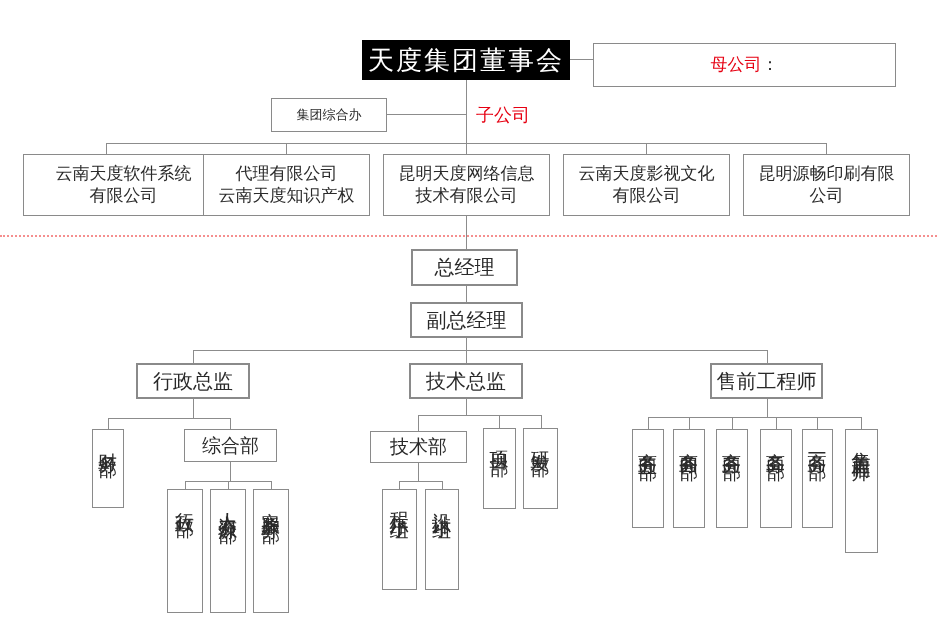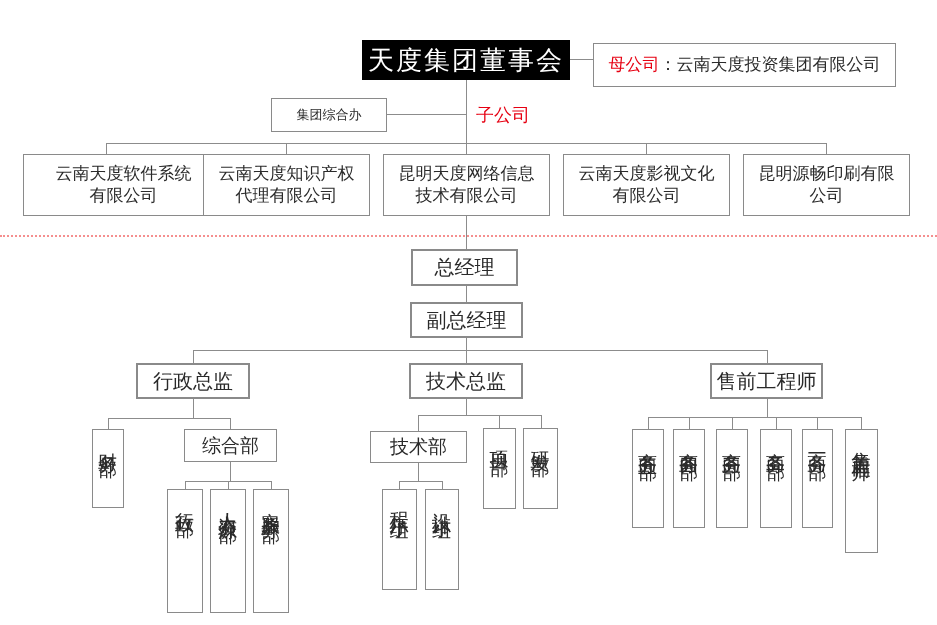--- a/index.html
+++ b/index.html
@@ -85,39 +85,38 @@
 
   <div class="dotline"></div>
 
   <div class="box board" style="left:362px;top:40px;width:208px;height:40px;">
     <span>天度集团董事会</span>
   </div>
 
   <div class="box f17" style="left:593px;top:43px;width:303px;height:44px;">
     <span class="red">母公司</span>
       <span>：</span>
-      <span>云南天度投资集团有限公司</span>
   </div>
 
   <div class="box f18" style="left:271px;top:98px;width:116px;height:34px;">
     <span>集团综合办</span>
   </div>
 
   <div class="floatlabel red" style="left:476px;top:106px;">子公司</div>
 
   <div class="box f17 label2" style="left:23px;top:154px;width:201px;height:62px;">
     <div>
         <span>云南天度软件系统</span>
         <span>有限公司</span>
       </div>
   </div>
   <div class="box f17 label2" style="left:203px;top:154px;width:167px;height:62px;">
     <div>
+        <span>代理有限公司</span>
         <span>云南天度知识产权</span>
-        <span>代理有限公司</span>
       </div>
   </div>
   <div class="box f17 label2" style="left:383px;top:154px;width:167px;height:62px;">
     <div>
         <span>昆明天度网络信息</span>
         <span>技术有限公司</span>
       </div>
   </div>
   <div class="box f17 label2" style="left:563px;top:154px;width:167px;height:62px;">
     <div>

